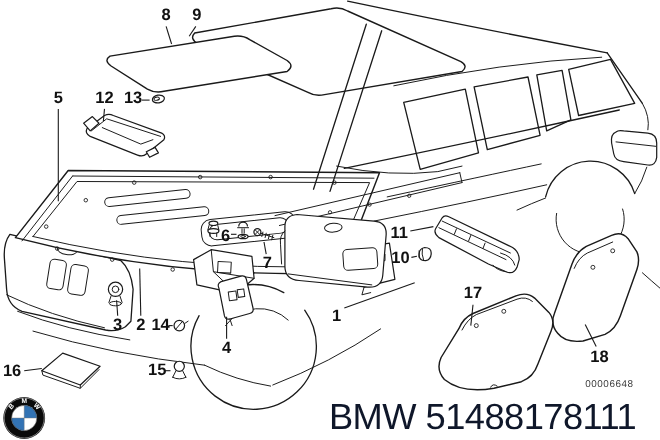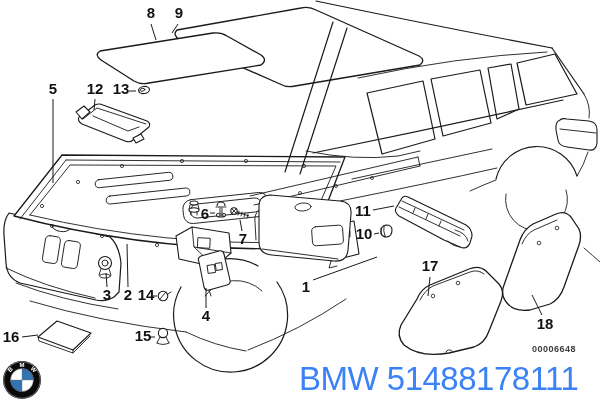--- a/index.html
+++ b/index.html
@@ -10,25 +10,25 @@
   .stage svg{position:absolute;left:0;top:0;}
   .line{fill:none;stroke:#1a1a1a;stroke-width:1.2;stroke-linecap:round;stroke-linejoin:round;}
   .thin{fill:none;stroke:#1a1a1a;stroke-width:0.9;stroke-linecap:round;stroke-linejoin:round;}
   .sheet{fill:#ffffff;stroke:#1a1a1a;stroke-width:1.3;stroke-linejoin:round;}
   .part{fill:#ffffff;stroke:#1a1a1a;stroke-width:1.1;stroke-linejoin:round;}
   .bolt{fill:none;stroke:#1a1a1a;stroke-width:0.8;}
   .callout-text{font-family:"Liberation Sans",sans-serif;font-weight:bold;font-size:15px;fill:#111;}
   .leader{stroke:#1a1a1a;stroke-width:1;fill:none;}
   .title{
     position:absolute;left:299px;top:360px;width:300px;
-    font-size:33px;color:#3b82f6;letter-spacing:-0.5px;white-space:nowrap;
+    font-size:33px;color:#0f172a;letter-spacing:-0.5px;white-space:nowrap;
   }
   .drawno{
     position:absolute;left:518px;top:344px;width:72px;text-align:center;
-    font-size:9px;color:#3c3c3c;letter-spacing:0.5px;font-weight:bold;
+    font-size:9px;color:#3c3c3c;letter-spacing:0.5px;
   }
 </style>
 </head>
 <body>
 
 <div class="stage">
 
 <svg width="600" height="400" viewBox="0 0 600 400">
 
   <g>

